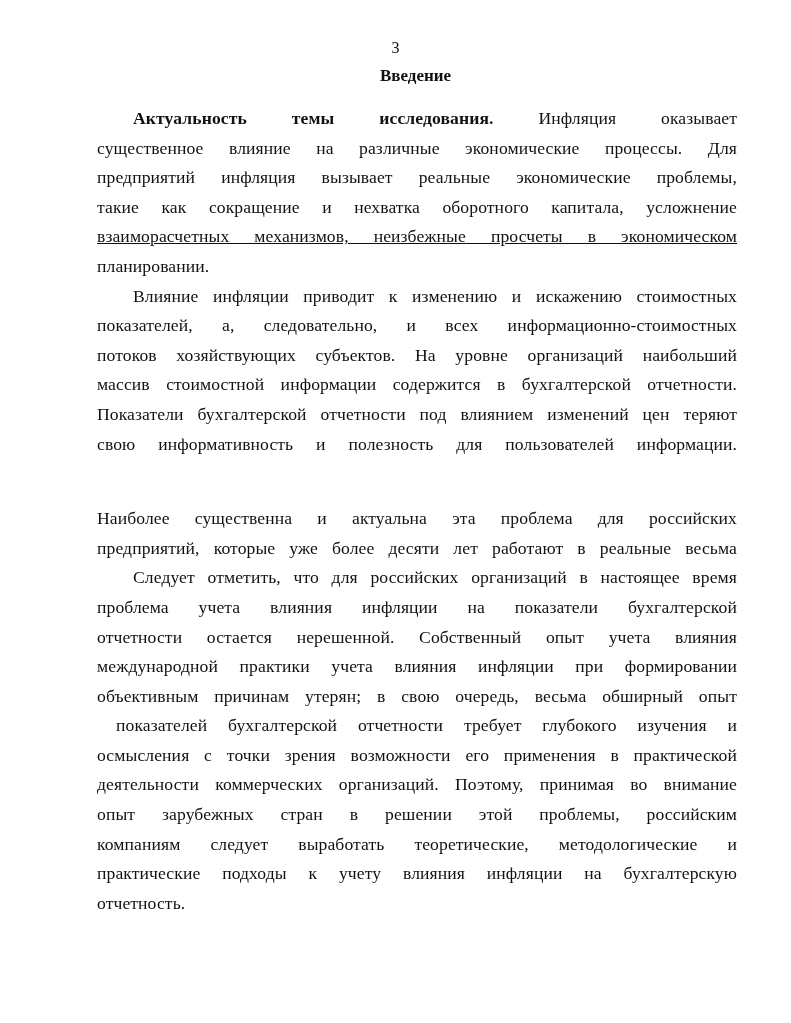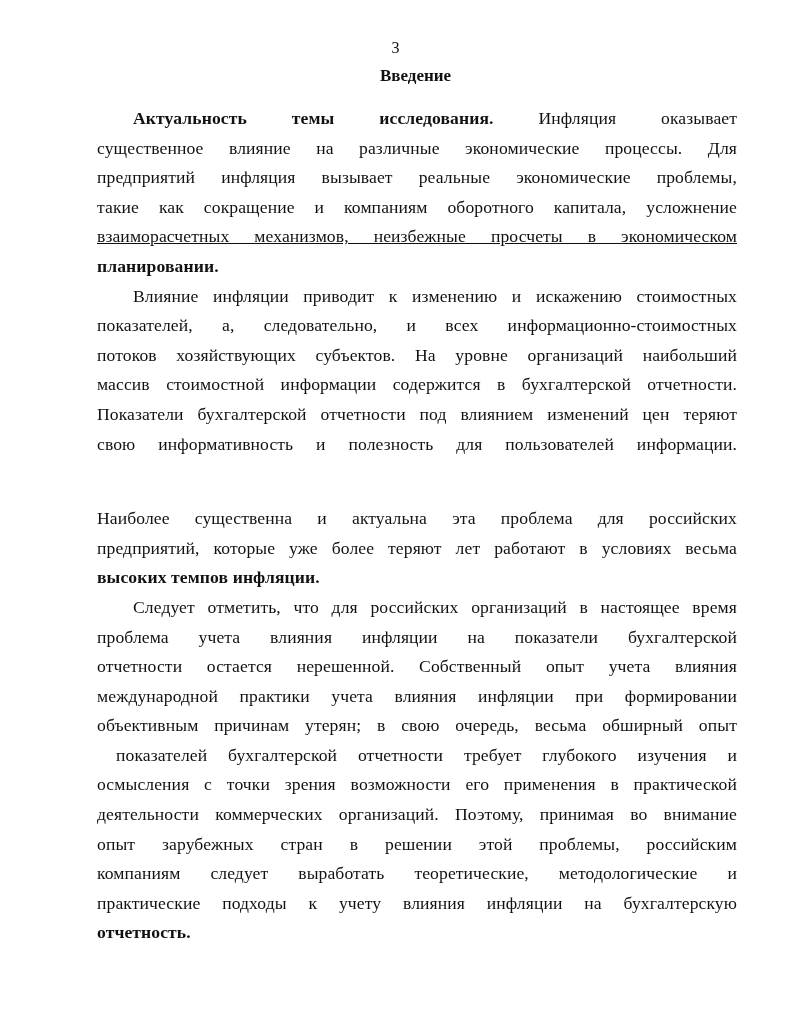--- a/index.html
+++ b/index.html
@@ -60,56 +60,54 @@
       text-align-last: justify;
       white-space: nowrap;
       letter-spacing: 0.1px;
     }
     .line.first {
       padding-left: 36px;
     }
     .line.last {
       text-align: left;
       text-align-last: left;
-      font-weight: bold;
     }
     .bold {
       font-weight: bold;
     }
   </style>
 </head>
 <body>
 
 <div class="page">
 
   <div class="page-number">3</div>
 
   <div class="heading">Введение</div>
 
   <div class="body-text">
 
     <div class="para">
       <span class="line first" style="white-space: normal;"><span class="bold">Актуальность темы исследования.</span><span> Инфляция оказывает</span></span>
       <span class="line" style="white-space: normal;">существенное влияние на различные экономические процессы. Для</span>
       <span class="line" style="white-space: normal;">предприятий инфляция вызывает реальные экономические проблемы,</span>
-      <span class="line" style="white-space: normal;">такие как сокращение и компаниям оборотного капитала, усложнение</span>
+      <span class="line" style="white-space: normal;">такие как сокращение и нехватка оборотного капитала, усложнение</span>
       <span class="line" style="white-space: normal; text-decoration: underline;">взаиморасчетных механизмов, неизбежные просчеты в экономическом</span>
       <span class="line last" style="white-space: normal;">планировании.</span>
     </div>
 
     <div class="para">
       <span class="line first" style="white-space: normal;">Влияние инфляции приводит к изменению и искажению стоимостных</span>
       <span class="line" style="white-space: normal;">показателей, а, следовательно, и всех информационно-стоимостных</span>
       <span class="line" style="white-space: normal;">потоков хозяйствующих субъектов. На уровне организаций наибольший</span>
       <span class="line" style="white-space: normal;">массив стоимостной информации содержится в бухгалтерской отчетности.</span>
       <span class="line" style="white-space: normal;">Показатели бухгалтерской отчетности под влиянием изменений цен теряют</span>
       <span class="line" style="white-space: normal;">свою информативность и полезность для пользователей информации.</span>
       <span class="line" style="white-space: normal; margin-top: 45px;">Наиболее существенна и актуальна эта проблема для российских</span>
-      <span class="line" style="white-space: normal;">предприятий, которые уже более теряют лет работают в условиях весьма</span>
-      <span class="line last" style="white-space: normal;">высоких темпов инфляции.</span>
+      <span class="line" style="white-space: normal;">предприятий, которые уже более десяти лет работают в реальные весьма</span>
     </div>
 
     <div class="para">
       <span class="line first" style="white-space: normal;">Следует отметить, что для российских организаций в настоящее время</span>
       <span class="line" style="white-space: normal;">проблема учета влияния инфляции на показатели бухгалтерской</span>
       <span class="line" style="white-space: normal;">отчетности остается нерешенной. Собственный опыт учета влияния</span>
       <span class="line" style="white-space: normal;">международной практики учета влияния инфляции при формировании</span>
       <span class="line" style="white-space: normal;">объективным причинам утерян; в свою очередь, весьма обширный опыт</span>
       <span class="line" style="white-space: normal; margin-left: 19px;">показателей бухгалтерской отчетности требует глубокого изучения и</span>
       <span class="line" style="white-space: normal;">осмысления с точки зрения возможности его применения в практической</span>

